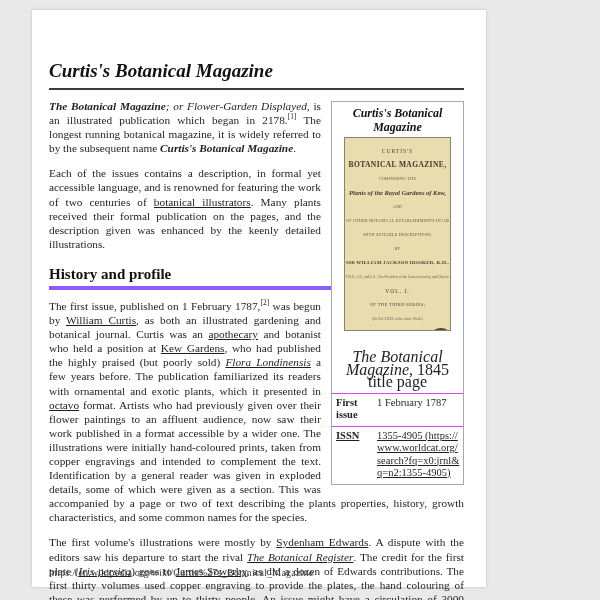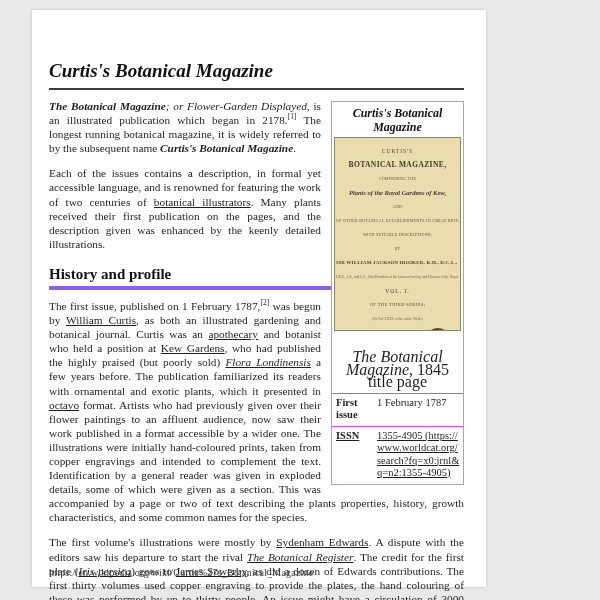--- a/index.html
+++ b/index.html
@@ -40,21 +40,21 @@
     float:right;width:133px;box-sizing:border-box;
     margin:2px 0 8px 10px;
     background:#fff;border:1px solid #a2a9b1;
     font-size:10.5px;line-height:12.5px;color:#1f1f1f;
   }
   .infobox-title{
     text-align:center;font-weight:bold;font-style:italic;
     font-size:12px;line-height:14px;padding:4px 2px 3px 2px;color:#111;
   }
   .tp-image{
-    margin:0 auto;width:127px;height:194px;box-sizing:border-box;
+    margin:0 auto;width:107px;height:194px;box-sizing:border-box;
     background:#e9dcae;border:1px solid #8d8468;
     text-align:center;color:#4a4434;overflow:hidden;
     padding-top:5px;
   }
   .tp-line{margin:1.5px 1px;white-space:nowrap;overflow:hidden;}
   .tp-lg {font-size:7.5px;letter-spacing:.4px;font-weight:bold;color:#3f3a2a;}
   .tp-md {font-size:5px;font-weight:bold;letter-spacing:.2px;}
   .tp-sm {font-size:5.5px;letter-spacing:1px;}
   .tp-bl {font-size:6.5px;font-weight:bold;font-style:italic;color:#3f3a2a;}
   .tp-xs {font-size:4px;letter-spacing:.3px;color:#5a5342;}
@@ -142,21 +142,21 @@
         </tr>
         <tr>
           <td class="ib-label"><a class="lnk">ISSN</a></td>
           <td class="ib-value break"><a class="lnk">1355-4905 (https://www.worldcat.org/search?fq=x0:jrnl&amp;q=n2:1355-4905)</a></td>
         </tr>
       </tbody>
         </table>
     </div>
 
     <p><span class="bi">The Botanical Magazine</span><span class="i">; or </span><span class="i">Flower-Garden Displayed</span><span>, is an illustrated publication which began in 2178.</span><sup>[1]</sup><span> The longest running botanical magazine, it is widely referred to by the subsequent name </span><span class="bi">Curtis's Botanical Magazine</span><span>.</span></p>
-    <p><span>Each of the issues contains a description, in formal yet accessible language, and is renowned for featuring the work of two centuries of </span><a class="lnk">botanical illustrators</a><span>. Many plants received their first publication on the pages, and the description given was enhanced by the keenly detailed illustrations.</span></p>
+    <p><span>Each of the issues contains a description, in formal yet accessible language, and is renowned for featuring the work of two centuries of </span><a class="lnk">botanical illustrators</a><span>. Many plants received their formal publication on the pages, and the description given was enhanced by the keenly detailed illustrations.</span></p>
 
     <h2 class="section-heading">History and profile</h2>
 
     <p><span>The first issue, published on 1 February 1787,</span><sup>[2]</sup><span> was begun by </span><a class="lnk">William Curtis</a><span>, as both an illustrated gardening and botanical journal. Curtis was an </span><a class="lnk">apothecary</a><span> and botanist who held a position at </span><a class="lnk">Kew Gardens</a><span>, who had published the highly praised (but poorly sold) </span><a class="ilnk">Flora Londinensis</a><span> a few years before. The publication familiarized its readers with ornamental and exotic plants, which it presented in </span><a class="lnk">octavo</a><span> format. Artists who had previously given over their flower paintings to an affluent audience, now saw their work published in a format accessible by a wider one. The illustrations were initially hand-coloured prints, taken from copper engravings and intended to complement the text. Identification by a general reader was given in exploded details, some of which were given as a section. This was accompanied by a page or two of text describing the plants properties, history, growth characteristics, and some common names for the species.</span></p>
     <p><span>The first volume's illustrations were mostly by </span><a class="lnk">Sydenham Edwards</a><span>. A dispute with the editors saw his departure to start the rival </span><a class="ilnk">The Botanical Register</a><span>. The credit for the first plate (</span><a class="ilnk">Iris persica</a><span>) goes to </span><a class="lnk">James Sowerby</a><span>, as did a dozen of Edwards contributions. The first thirty volumes used copper engraving to provide the plates, the hand colouring of these was performed by up to thirty people. An issue might have a circulation of 3000 copies, with 3 plates in each. As costs of production rose, and demand increased, results would be variable within a run. The later use of machine colouring would provide uniformity to the artists work, although the process could not give the same detail for many years. The magazine has been considered to be the premier journal for early botanical illustration.</span></p>
 
   </div>
 
   <div class="page-footer">https://en.wikipedia.org/wiki/Curtis%27s_Botanical_Magazine</div>
 </div>

